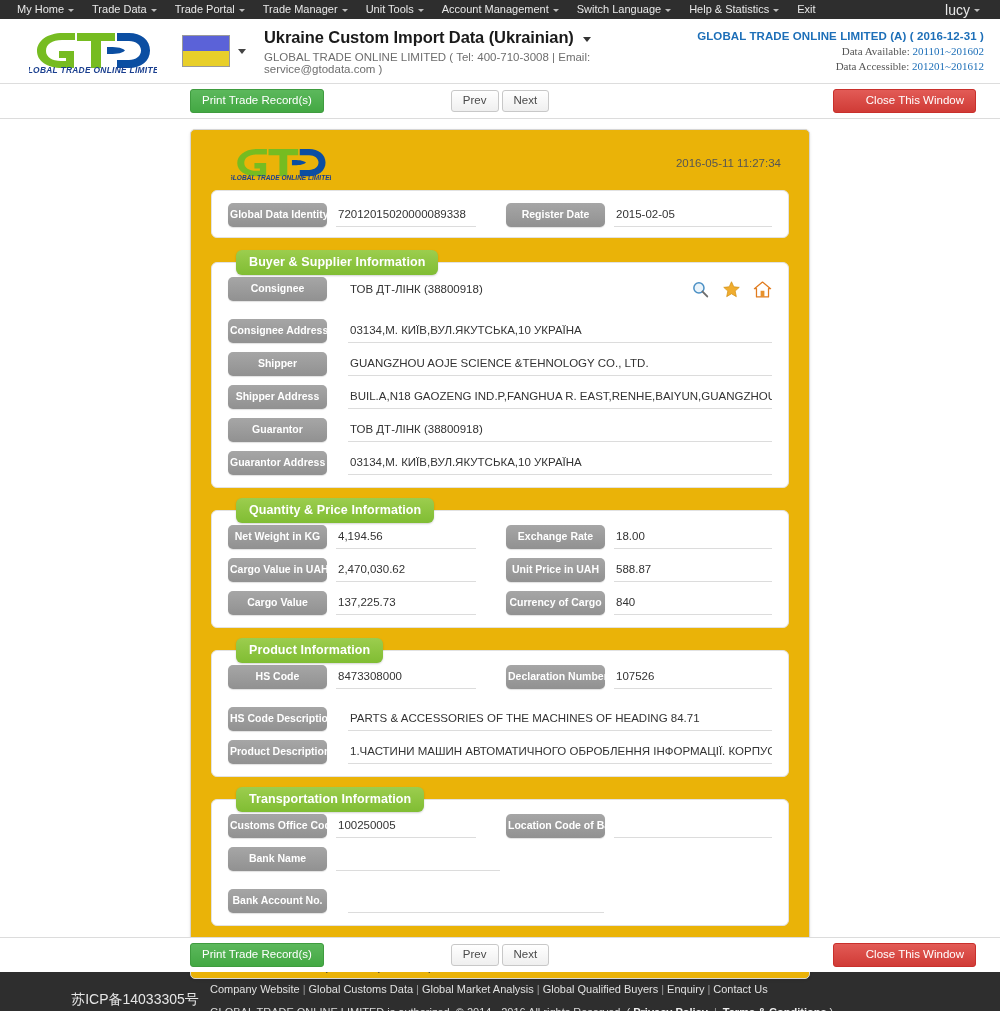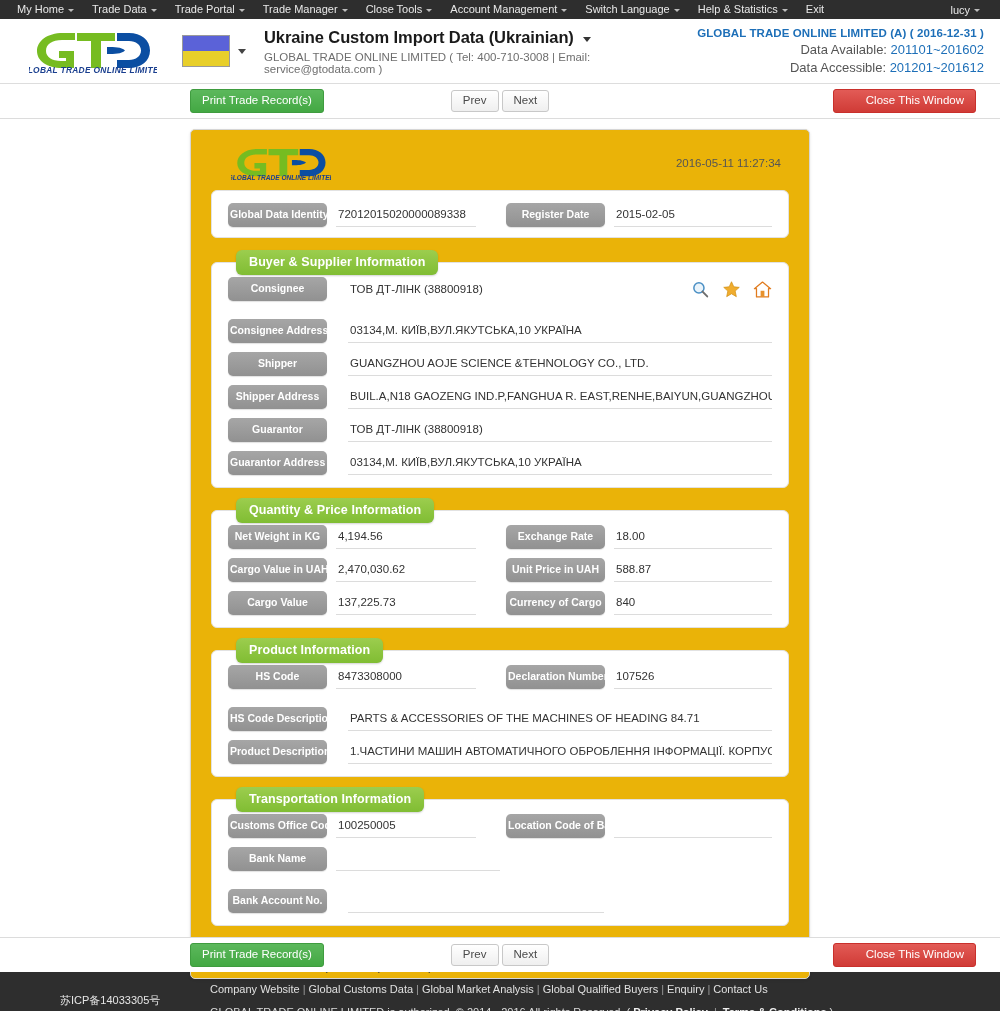--- a/index.html
+++ b/index.html
@@ -32,21 +32,21 @@
   .caret-dn {
     display: inline-block;
     margin-left: 4px;
     width: 0; height: 0;
     border-left: 3px solid transparent;
     border-right: 3px solid transparent;
     border-top: 3px solid #bdbdbd;
     vertical-align: middle;
   }
   .topnav .spacer { flex: 1; }
-  .topnav .user { padding-right: 12px; font-size: 11px; }
+  .topnav .user { padding-right: 12px; font-size: 14px; }
 
   
   .header {
     height: 65px;
     background: #fff;
     display: flex;
     align-items: center;
     padding: 0 14px 0 18px;
     position: relative;
     border-bottom: 1px solid #ddd;
@@ -79,21 +79,21 @@
     margin-left: 9px; margin-top: 4px;
     width: 0; height: 0;
     border-left: 4px solid transparent;
     border-right: 4px solid transparent;
     border-top: 5px solid #333;
   }
   .sub-title { font-size: 11.5px; color: #6e6e6e; margin-top: 4px; }
 
   .header-right { text-align: right; padding-right: 2px; }
   .hr-line1 { font-size: 11.5px; font-weight: bold; color: #1d6fb8; letter-spacing: .1px;}
-  .hr-line2, .hr-line3 { font-size: 13px; color: #555; margin-top: 3px; }
+  .hr-line2, .hr-line3 { font-size: 11px; color: #555; margin-top: 3px; font-family: Liberation Serif, serif; }
   .hr-line2 .val, .hr-line3 .val { color: #1d6fb8; }
 
   
   .toolbar {
     height: 35px;
     background: #fff;
     border-bottom: 1px solid #dcdcdc;
     display: flex; align-items: center;
     position: relative;
     padding: 0 24px 0 190px;
@@ -213,37 +213,37 @@
   
   .footer {
     background: #2e2e2e;
     height: 56px;
     color: #dcdcdc;
     display: flex;
     align-items: center;
     padding: 0 0 0 60px;
     font-size: 11px;
   }
-  .icp { width: 150px; font-size: 11px; color: #e6e6e6; text-align:left;}
+  .icp { width: 150px; font-size: 14px; color: #e6e6e6; text-align:center;}
   .foot-lines { padding-left: 0px; }
   .foot-line1 { margin-bottom: 11px; }
   .foot-line1 a, .foot-line2 a { color: #e0e0e0; text-decoration: none; }
   .foot-line1 .sep, .foot-line2 .sep { color: #9a9a9a; padding: 0 3px; }
   .foot-line2 .bold { font-weight: bold; color: #f0f0f0; }
 </style>
 </head>
 <body>
 
 <div class="topnav">
   <div id="nav-items" style="display:flex;align-items:center;">
       <div class="nav-item"><span>My Home</span><span class="caret-dn"></span></div>
       <div class="nav-item"><span>Trade Data</span><span class="caret-dn"></span></div>
       <div class="nav-item"><span>Trade Portal</span><span class="caret-dn"></span></div>
       <div class="nav-item"><span>Trade Manager</span><span class="caret-dn"></span></div>
-      <div class="nav-item"><span>Close Tools</span><span class="caret-dn"></span></div>
+      <div class="nav-item"><span>Unit Tools</span><span class="caret-dn"></span></div>
       <div class="nav-item"><span>Account Management</span><span class="caret-dn"></span></div>
       <div class="nav-item"><span>Switch Language</span><span class="caret-dn"></span></div>
       <div class="nav-item"><span>Help &amp; Statistics</span><span class="caret-dn"></span></div>
       <div class="nav-item"><span>Exit</span></div>
     </div>
   <div class="spacer"></div>
   <div class="user"><span>lucy</span><span class="caret-dn"></span></div>
 </div>
 
 <div class="header">

